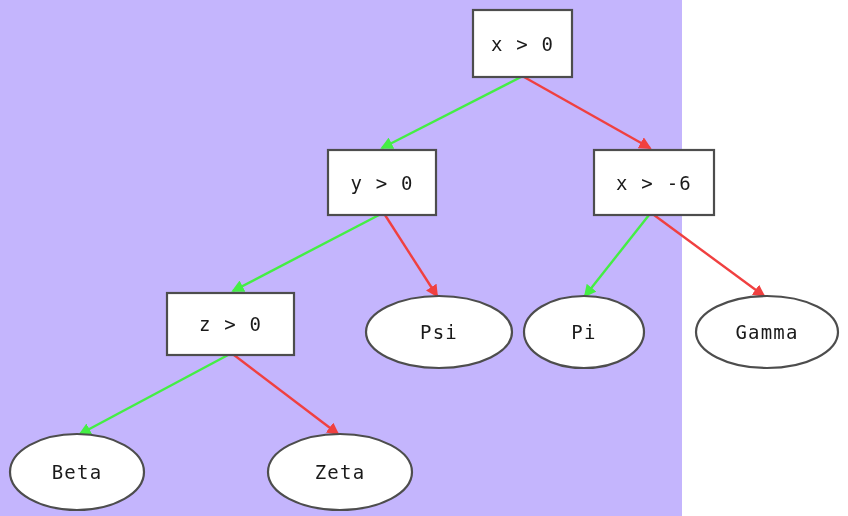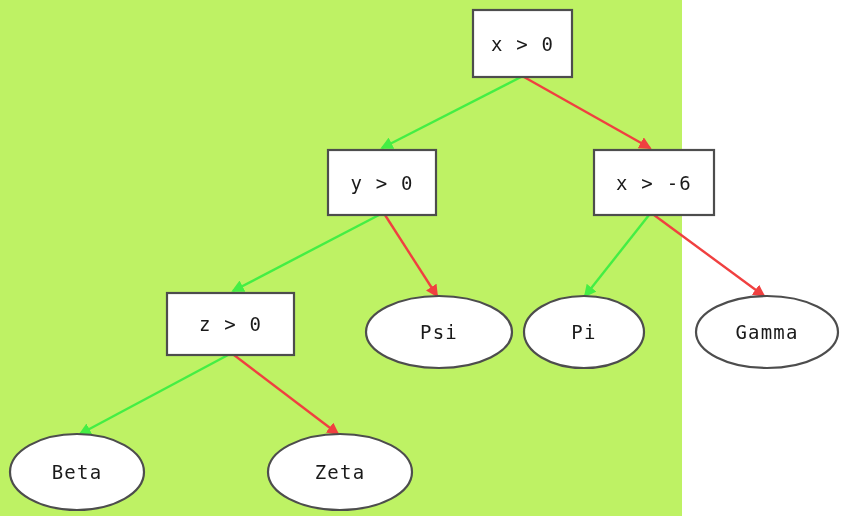--- a/index.html
+++ b/index.html
@@ -10,21 +10,21 @@
   body {
     width: 848px;
     height: 516px;
     font-family: "DejaVu Sans Mono", "Liberation Mono", monospace;
     overflow: hidden;
   }
   #diagram-root {
     position: relative;
     width: 682px;
     height: 516px;
-    background: #bef264;
+    background: #c4b5fd;
   }
   #tree-svg {
     position: absolute;
     top: 0;
     left: 0;
     width: 848px;
     height: 516px;
     display: block;
   }
   .node-box {

